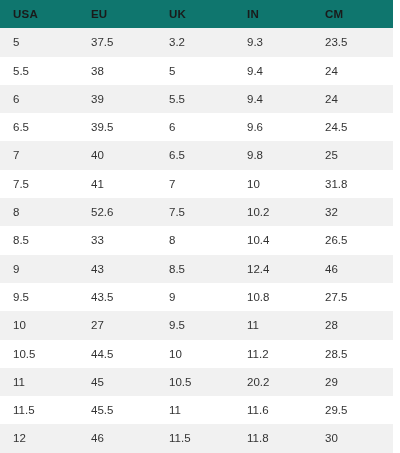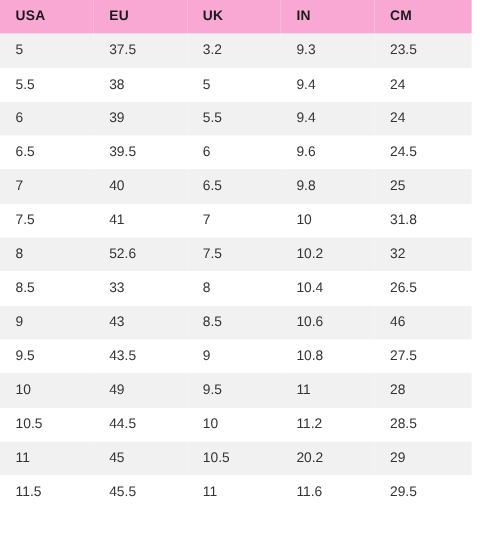--- a/index.html
+++ b/index.html
@@ -39,21 +39,21 @@
     text-align: left;
     vertical-align: middle;
     border: 0;
     white-space: nowrap;
     font-size: 11.5px;
     line-height: 28.3px;
   }
   table.size-table thead th {
     font-weight: bold;
     color: #1a1a1a;
-    background: #f9a8d4;
+    background: #0f766e;
     letter-spacing: 0.2px;
   }
   table.size-table tbody td {
     font-weight: normal;
     color: #333333;
   }
   table.size-table tbody tr.stripe td {
     background: #f1f1f1;
   }
   table.size-table tbody tr.plain td {
@@ -135,33 +135,33 @@
           <td>8.5</td>
           <td>33</td>
           <td>8</td>
           <td>10.4</td>
           <td>26.5</td>
         </tr>
         <tr class="stripe">
           <td>9</td>
           <td>43</td>
           <td>8.5</td>
-          <td>10.6</td>
+          <td>12.4</td>
           <td>46</td>
         </tr>
         <tr class="plain">
           <td>9.5</td>
           <td>43.5</td>
           <td>9</td>
           <td>10.8</td>
           <td>27.5</td>
         </tr>
         <tr class="stripe">
           <td>10</td>
-          <td>49</td>
+          <td>27</td>
           <td>9.5</td>
           <td>11</td>
           <td>28</td>
         </tr>
         <tr class="plain">
           <td>10.5</td>
           <td>44.5</td>
           <td>10</td>
           <td>11.2</td>
           <td>28.5</td>
@@ -173,15 +173,22 @@
           <td>20.2</td>
           <td>29</td>
         </tr>
         <tr class="plain">
           <td>11.5</td>
           <td>45.5</td>
           <td>11</td>
           <td>11.6</td>
           <td>29.5</td>
         </tr>
+        <tr class="stripe">
+          <td>12</td>
+          <td>46</td>
+          <td>11.5</td>
+          <td>11.8</td>
+          <td>30</td>
+        </tr>
       </tbody>
   </table>
 </div>
 
 </body></html>

